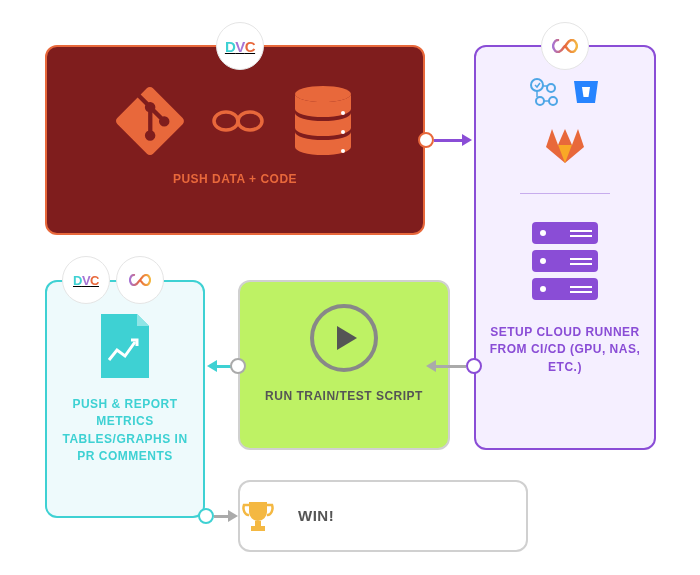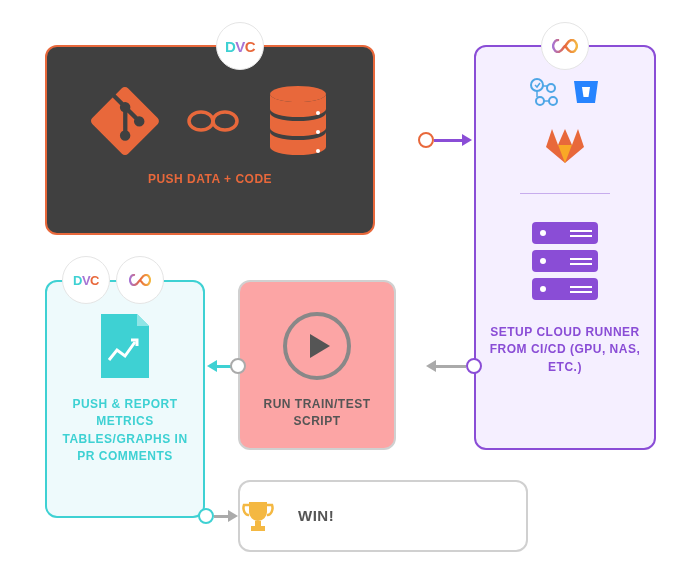--- a/index.html
+++ b/index.html
@@ -19,63 +19,64 @@
     position: absolute;
     width: 48px;
     height: 48px;
     border-radius: 50%;
     background: #fff;
     border: 1px solid #e5e5e5;
     display: flex;
     align-items: center;
     justify-content: center;
     z-index: 10;
+    text-decoration: underline;
   }
   .badge-text {
     font-weight: 700;
     font-size: 15px;
     letter-spacing: -0.5px;
   }
   .dvc-d { color: #3ed1d3; }
   .dvc-v { color: #a774d4; }
   .dvc-c { color: #e8683b; }
   .label {
     font-size: 12px;
     font-weight: 700;
     letter-spacing: 0.5px;
     line-height: 1.45;
   }
   
   #card-push {
     left: 45px; top: 45px;
-    width: 330px; height: 190px;
-    background: #404040;
+    width: 380px; height: 190px;
+    background: #7f1d1d;
     border: 2px solid #e8683b;
     padding-top: 28px;
   }
   #card-push .label { color: #e8683b; margin-top: 14px; }
   #card-push .icons { display:flex; align-items:center; justify-content:center; gap:28px; padding-top: 10px;}
   
   #card-runner {
     left: 474px; top: 45px;
     width: 182px; height: 405px;
     background: #f5efff;
     border: 2px solid #8a4dd6;
     padding-top: 20px;
   }
   #card-runner .label { color: #8a4dd6; margin-top: 8px; padding: 0 11px;}
   #card-runner .divider { width: 90px; height:1px; background:#c7aced; margin: 20px auto 20px; }
   
   #card-run {
     left: 238px; top: 280px;
-    width: 158px; height: 170px;
-    background: #fca5a5;
+    width: 212px; height: 170px;
+    background: #bef264;
     border: 2px solid #d0d0d0;
     color: #555;
-    padding-top: 28px;
+    padding-top: 20px;
   }
   #card-run .label { color: #555; margin-top: 10px; padding: 0 20px;}
   
   #card-metrics {
     left: 45px; top: 280px;
     width: 160px; height: 238px;
     background: #eefafc;
     border: 2px solid #3ed1d3;
     padding-top: 30px;
   }

